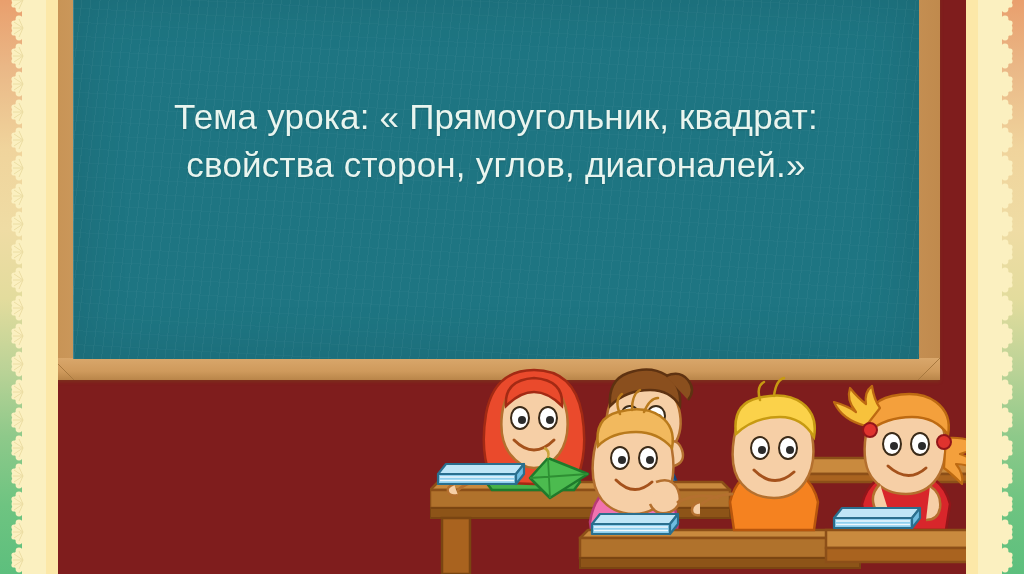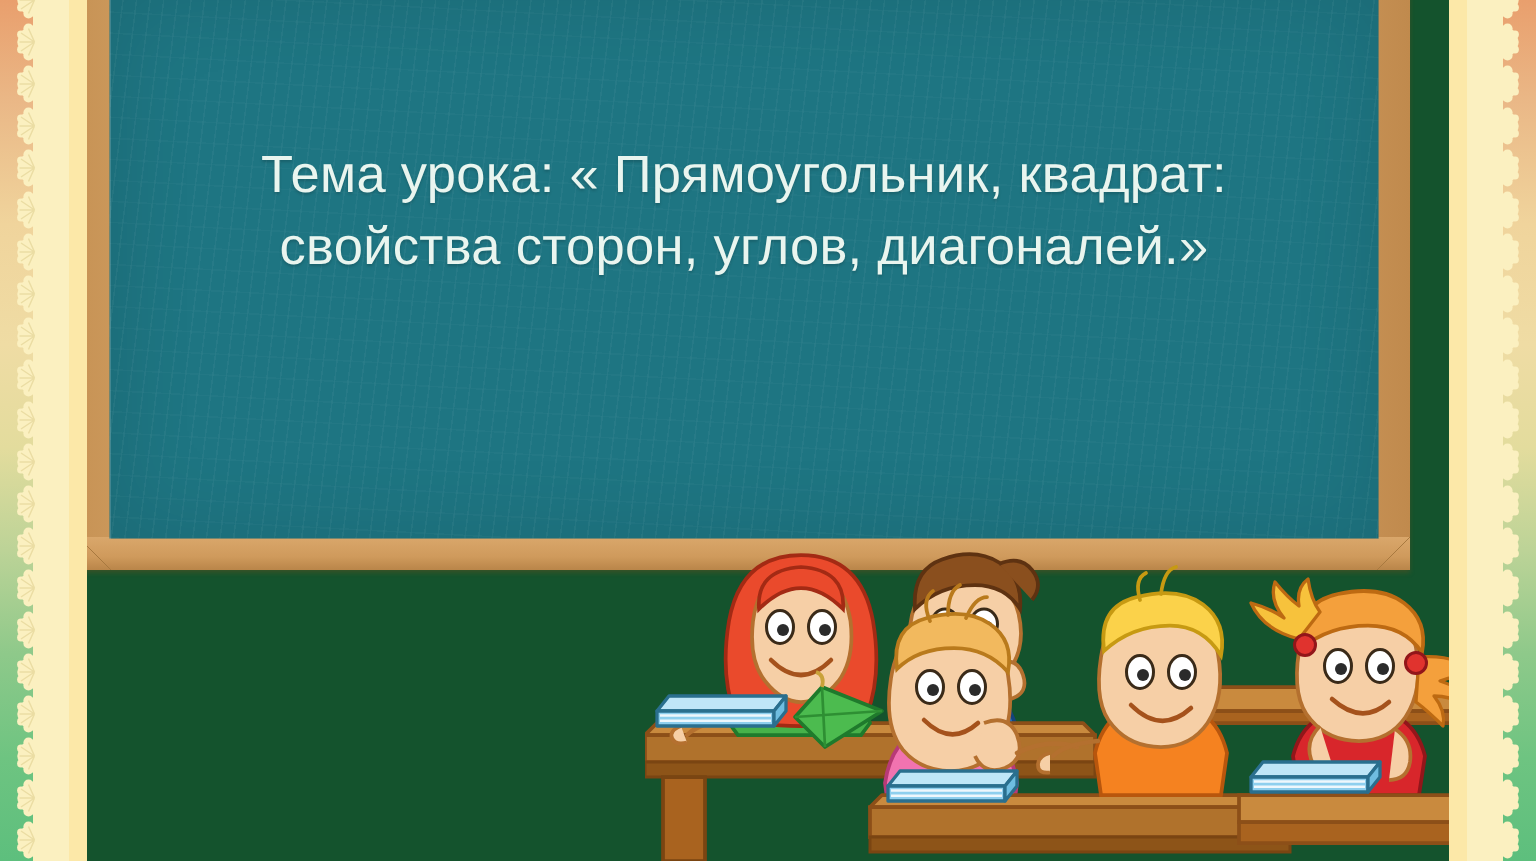--- a/index.html
+++ b/index.html
@@ -1,21 +1,21 @@
 <!DOCTYPE html>
 <html><head>
 <meta charset="utf-8">
 <style>
   html,body{margin:0;padding:0;}
   body{
     width:1024px;height:574px;overflow:hidden;
     font-family:"Liberation Sans","DejaVu Sans",sans-serif;
     background:#fce8a8;
   }
-  .slide{position:relative;width:1024px;height:574px;overflow:hidden;background:#14532d;}
+  .slide{position:relative;width:1024px;height:574px;overflow:hidden;background:#7f1d1d;}
 
   
   .side-border{position:absolute;top:0;bottom:0;width:58px;overflow:hidden;z-index:40;}
   .side-border.left{left:0;}
   .side-border.right{right:0;}
   .border-gradient{position:absolute;inset:0;
     background:linear-gradient(180deg,#e99f6d 0%,#eab887 12%,#f0d49c 26%,#efdca4 40%,
       #e3dc9d 52%,#bcd397 64%,#8ec98a 76%,#6ec481 88%,#5dbf7d 100%);}
   .border-cream{position:absolute;top:0;bottom:0;width:34px;background:#fce8a8;}
   .side-border.left .border-cream{right:0;}

